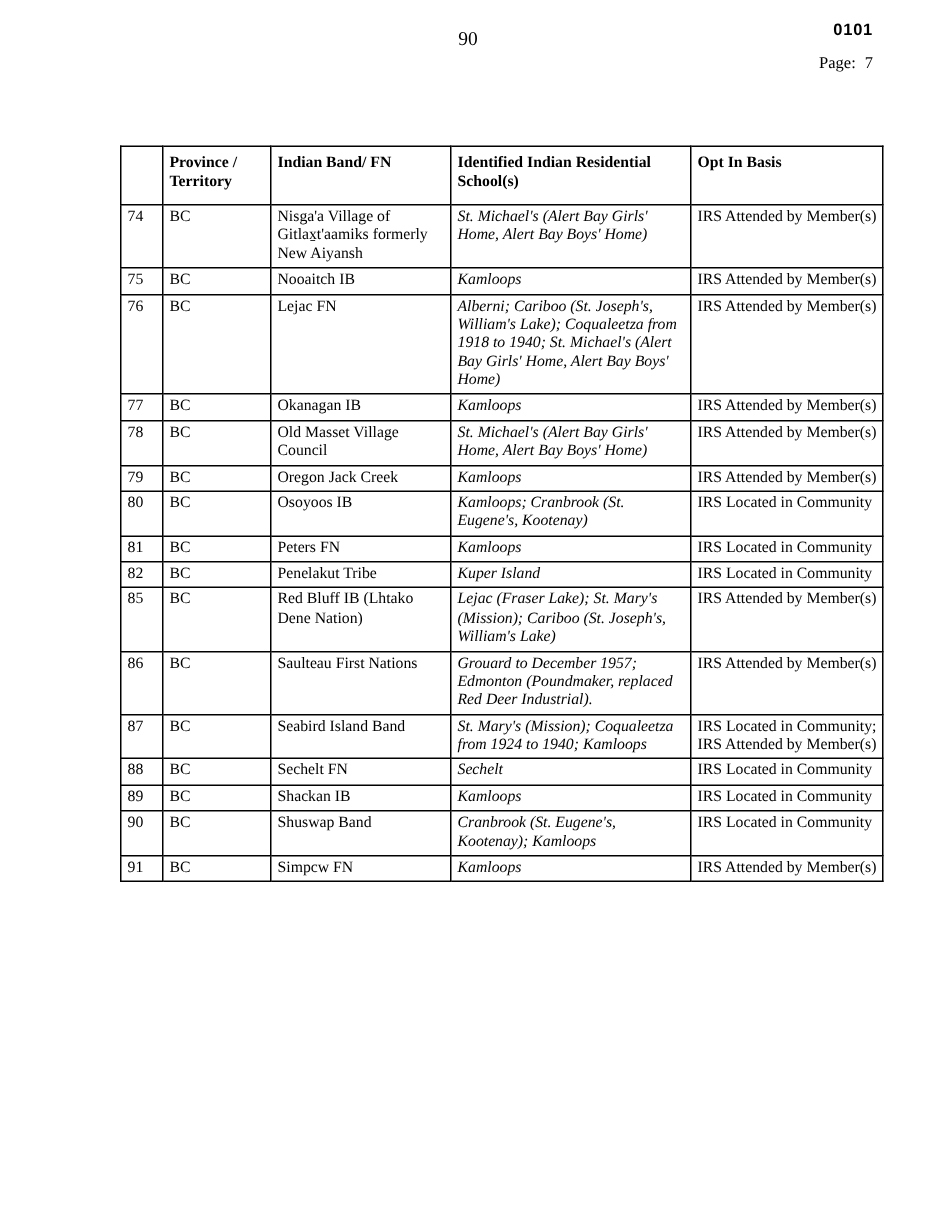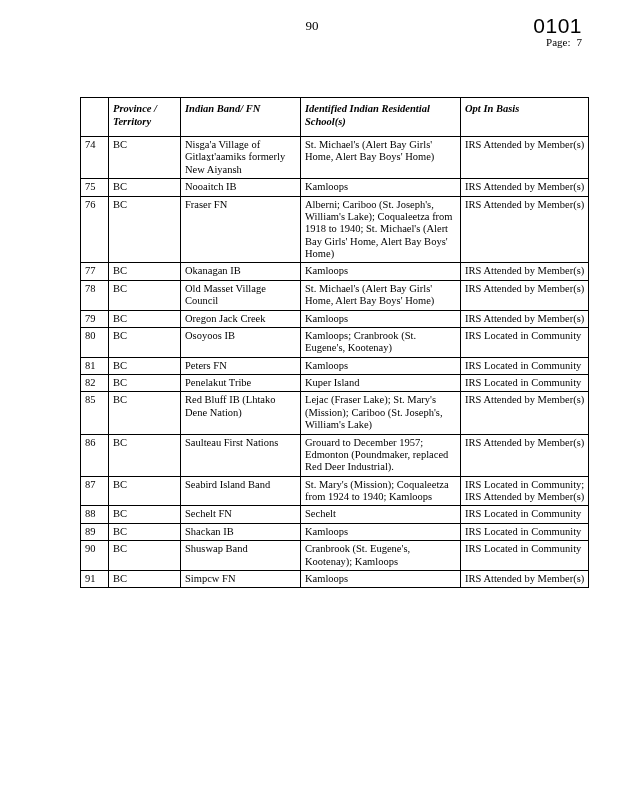--- a/index.html
+++ b/index.html
@@ -33,22 +33,22 @@
     top: 0;
     width: 624px;
     text-align: center;
     font-size: 13px;
     font-family: "Liberation Serif", serif;
   }
   .doc-id {
     position: absolute;
     right: 42px;
     top: -4px;
-    font-size: 21px;
-    font-weight: normal;
+    font-size: 11px;
+    font-weight: bold;
     font-family: "Liberation Sans", sans-serif;
     letter-spacing: 0.5px;
   }
   .page-label {
     position: absolute;
     right: 42px;
     top: 18px;
     font-size: 11px;
     font-family: "Liberation Serif", serif;
     margin-left: 42px;
@@ -72,21 +72,20 @@
     padding: 2px 3px 2px 4px;
     font-weight: normal;
     text-align: left;
   }
   table.main thead th {
     font-weight: bold;
     font-size: 10.5px;
     padding-top: 4px;
     padding-bottom: 4px;
     height: 30px;
-    font-style: italic;
   }
   col.c-num { width: 28px; }
   col.c-prov { width: 72px; }
   col.c-band { width: 120px; }
   col.c-school { width: 160px; }
   col.c-opt { width: 128px; }
   td.num {
     text-align: center;
     vertical-align: bottom;
     padding-bottom: 2px;
@@ -95,20 +94,21 @@
     text-align: center;
     vertical-align: bottom;
     padding-bottom: 2px;
   }
   td.band {
     vertical-align: bottom;
     padding-bottom: 2px;
   }
   td.school {
     vertical-align: top;
+    font-style: italic;
   }
   td.opt {
     vertical-align: top;
   }
   .hdr-th {
     line-height: 1.25;
   }
 </style>
 </head>
 <body>
@@ -151,21 +151,21 @@
       <tr>
         <td class="num">75</td>
         <td class="prov">BC</td>
         <td class="band">Nooaitch IB</td>
         <td class="school">Kamloops</td>
         <td class="opt">IRS Attended by Member(s)</td>
       </tr>
       <tr>
         <td class="num">76</td>
         <td class="prov">BC</td>
-        <td class="band">Fraser FN</td>
+        <td class="band">Lejac FN</td>
         <td class="school">Alberni; Cariboo (St. Joseph's, William's Lake); Coqualeetza from 1918 to 1940; St. Michael's (Alert Bay Girls' Home, Alert Bay Boys' Home)</td>
         <td class="opt">IRS Attended by Member(s)</td>
       </tr>
       <tr>
         <td class="num">77</td>
         <td class="prov">BC</td>
         <td class="band">Okanagan IB</td>
         <td class="school">Kamloops</td>
         <td class="opt">IRS Attended by Member(s)</td>
       </tr>

